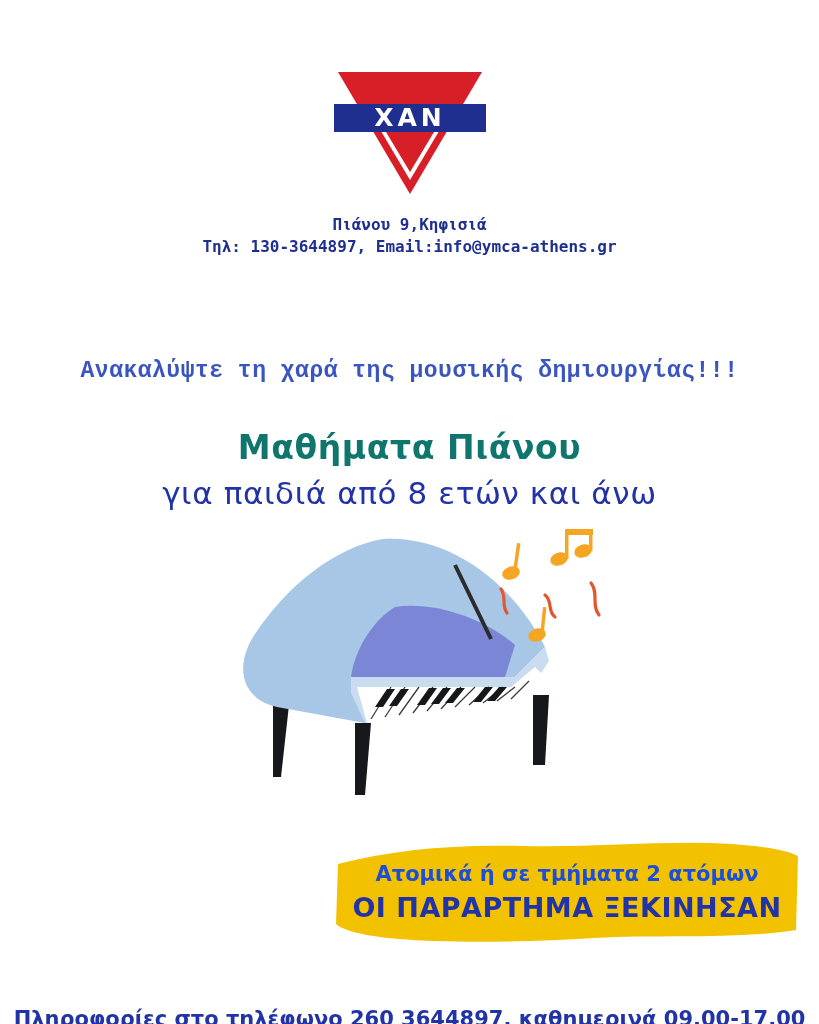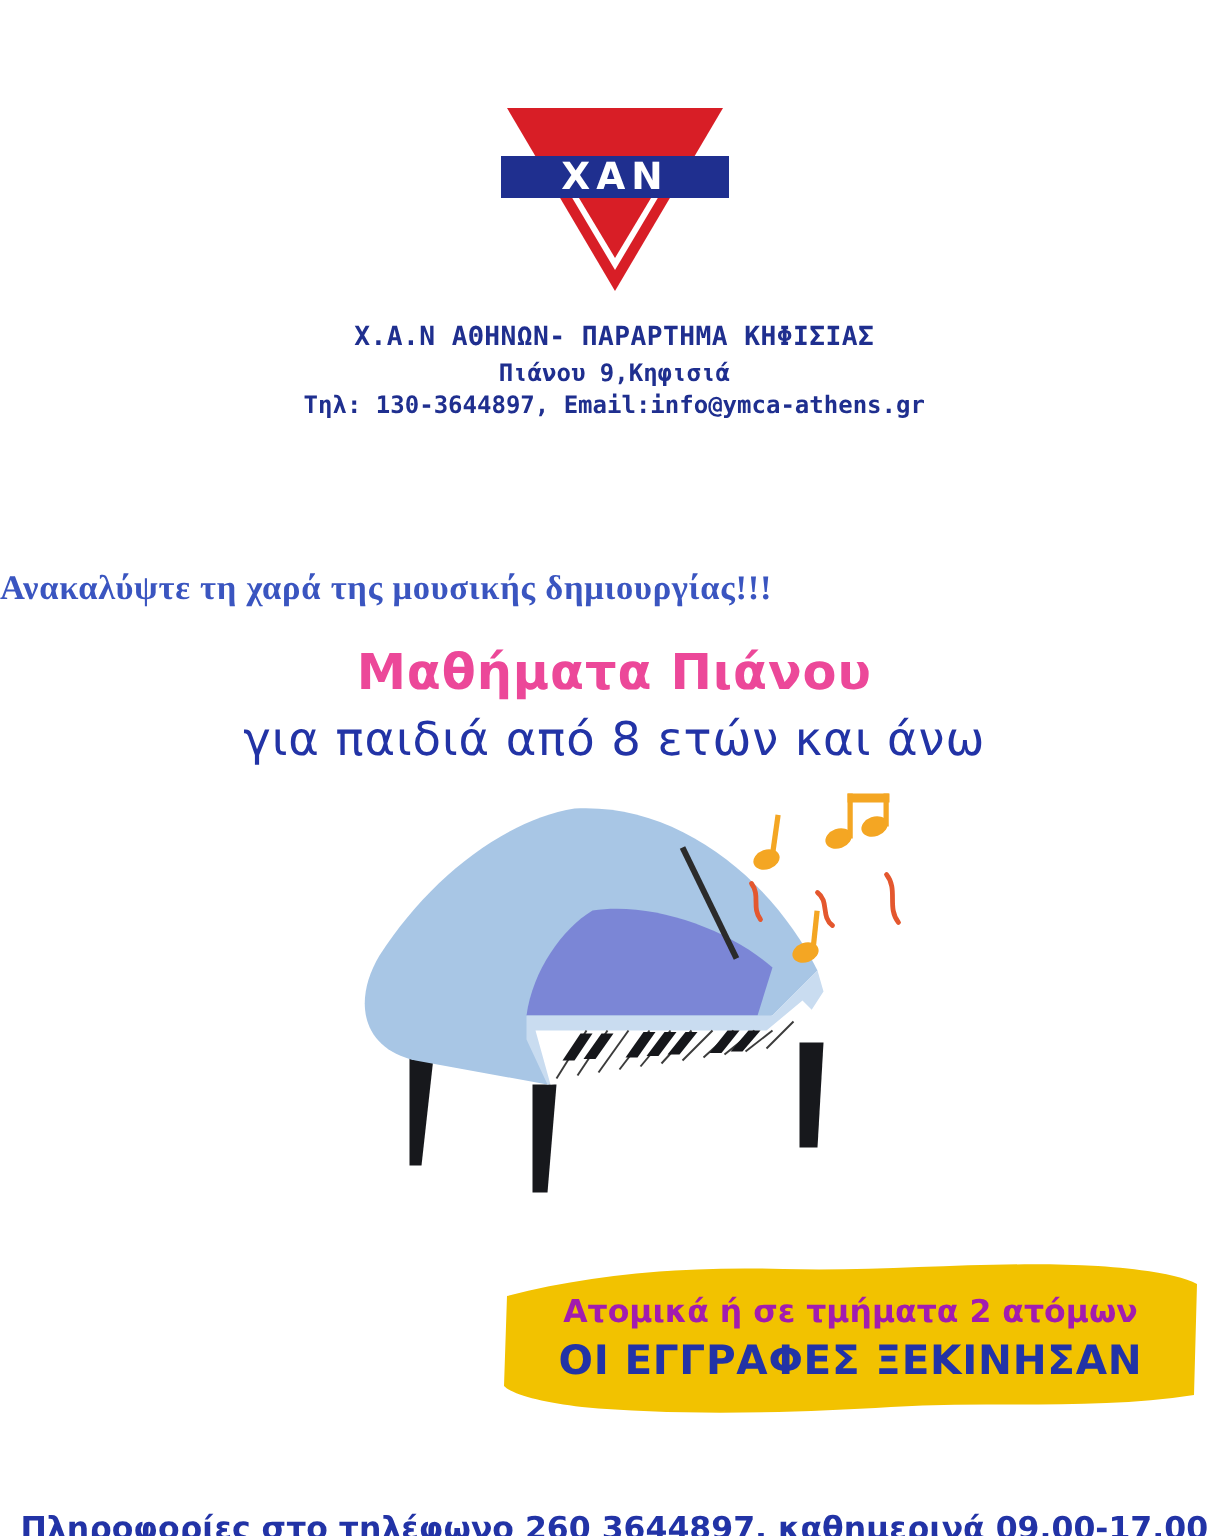--- a/index.html
+++ b/index.html
@@ -50,38 +50,38 @@
     font-weight: bold;
     line-height: 1.35;
   }
   .org-line1 { font-size: 17.5px; letter-spacing: 0.3px; }
   .org-line2 { font-size: 16px; }
   .org-line3 { font-size: 16px; }
 
   
   .tagline {
     position: absolute;
-    top: 347px;
-    left: 0;
-    width: 819px;
-    text-align: left;
+    top: 326px;
+    left: 0;
+    width: 819px;
+    text-align: center;
     color: #3a55c0;
-    font-family: Liberation Serif, serif;
+    font-family: Liberation Mono, monospace;
     font-weight: bold;
     font-size: 23px;
     letter-spacing: 0.5px;
   }
 
   .title1 {
     position: absolute;
     top: 396px;
     left: 0;
     width: 819px;
     text-align: center;
-    color: #ec4899;
+    color: #0f766e;
     font-family: "DejaVu Sans", sans-serif;
     font-weight: bold;
     font-size: 33px;
     letter-spacing: 0.6px;
   }
   .title2 {
     position: absolute;
     top: 443px;
     left: 0;
     width: 819px;
@@ -116,21 +116,21 @@
   }
   .banner-text {
     position: absolute;
     inset: 0;
     display: flex;
     flex-direction: column;
     align-items: center;
     justify-content: center;
   }
   .banner-line1 {
-    color: #a21caf;
+    color: #1d4ed8;
     font-family: "DejaVu Sans", sans-serif;
     font-weight: bold;
     font-size: 21px;
     margin-bottom: 6px;
   }
   .banner-line2 {
     color: #2233a6;
     font-family: "DejaVu Sans", sans-serif;
     font-weight: bold;
     font-size: 27px;
@@ -161,21 +161,20 @@
         <polygon points="18,8 162,8 90,130" fill="#d81e26"></polygon>
         <polygon points="52,52 128,52 90,116" fill="#ffffff"></polygon>
         <polygon points="60,58 120,58 90,108" fill="#d81e26"></polygon>
         <rect x="14" y="40" width="152" height="28" fill="#1f2f8f"></rect>
         <text x="90" y="62" text-anchor="middle" font-family="DejaVu Sans, sans-serif" font-size="25" font-weight="bold" fill="#ffffff" letter-spacing="4">ΧΑΝ</text>
       </svg>
     </div>
   </div>
 
   <div class="org-block">
-    <div class="org-line1">Χ.Α.Ν ΑΘΗΝΩΝ- ΠΑΡΑΡΤΗΜΑ ΚΗΦΙΣΙΑΣ</div>
     <div class="org-line2">Πιάνου 9,Κηφισιά</div>
     <div class="org-line3">Τηλ: 130-3644897, Email:info@ymca-athens.gr</div>
   </div>
 
   <div class="tagline">Ανακαλύψτε τη χαρά της μουσικής δημιουργίας!!!</div>
   <div class="title1">Μαθήματα Πιάνου</div>
   <div class="title2">για παιδιά από 8 ετών και άνω</div>
 
   <div class="piano-wrap">
     <svg width="420" height="300" viewBox="0 0 420 300" xmlns="http://www.w3.org/2000/svg">
@@ -244,19 +243,19 @@
   <div class="banner">
     <div class="banner-bg">
       <svg width="470" height="108" viewBox="0 0 470 108" xmlns="http://www.w3.org/2000/svg" preserveAspectRatio="none">
         <path d="M6,26 C60,12 120,6 190,8 C260,10 330,2 400,6 C430,8 455,12 466,18
                  L464,92 C400,102 330,96 262,100 C196,104 120,106 56,100
                  C30,97 10,92 4,86 Z" fill="#f2c200"></path>
       </svg>
     </div>
     <div class="banner-text">
       <div class="banner-line1">Ατομικά ή σε τμήματα 2 ατόμων</div>
-      <div class="banner-line2">ΟΙ ΕΓΓΡΑΦΕΣ ΞΕΚΙΝΗΣΑΝ</div>
+      <div class="banner-line2">ΟΙ ΠΑΡΑΡΤΗΜΑ ΞΕΚΙΝΗΣΑΝ</div>
     </div>
   </div>
 
   <div class="footer">Πληροφορίες στο τηλέφωνο 260 3644897, καθημερινά 09.00-17.00</div>
 
 </div>
 
 </body></html>

